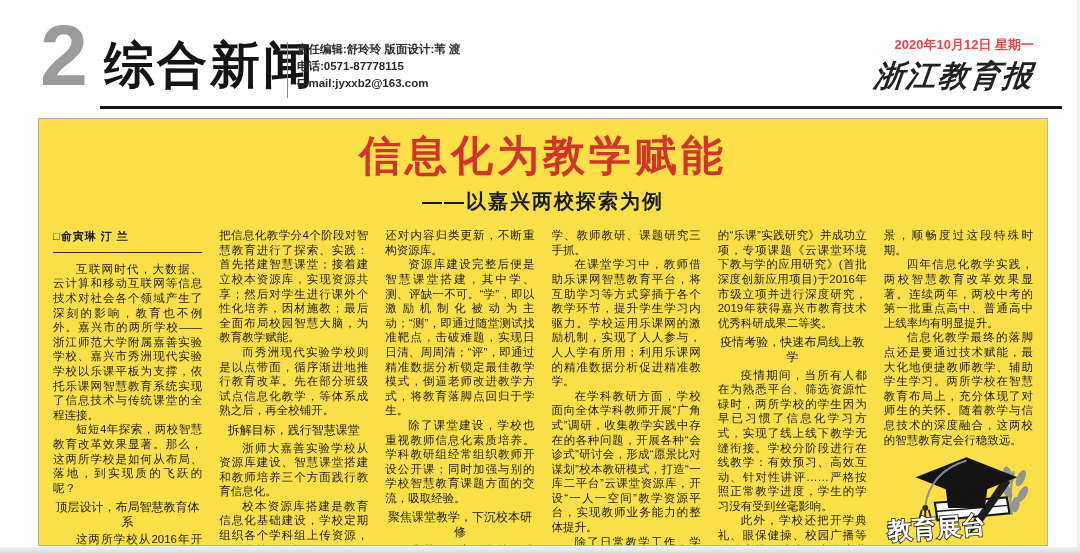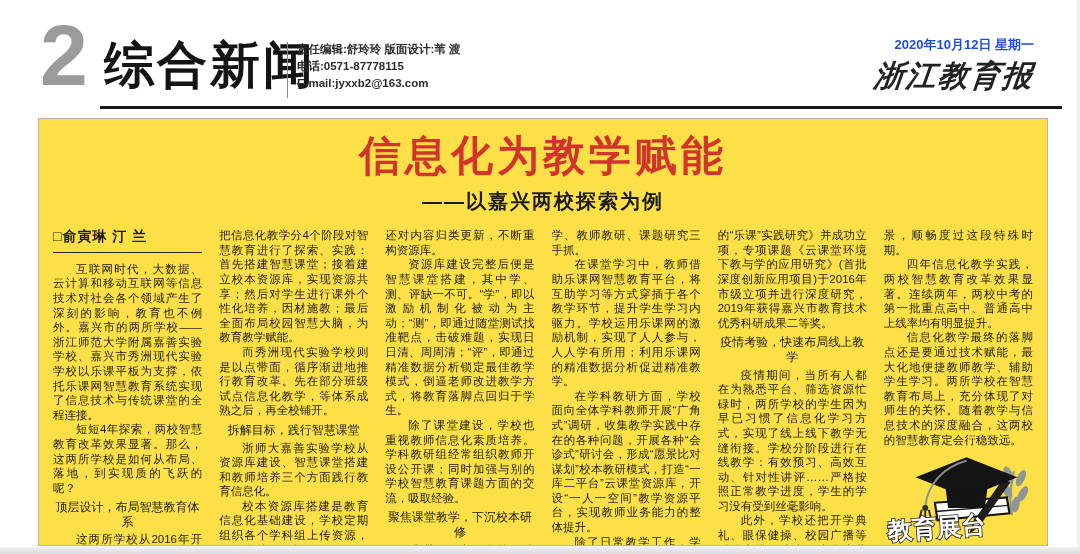--- a/index.html
+++ b/index.html
@@ -4,38 +4,38 @@
 <style>
   * { margin:0; padding:0; box-sizing:border-box; }
   html,body { width:1080px; height:554px; background:#ffffff; overflow:hidden; }
   body { position:relative; font-family:"Liberation Sans","DejaVu Sans",sans-serif; color:#1c1c1c; }
 
   
   .page-num { position:absolute; left:40px; top:12px; font-size:86px; font-weight:bold; color:#9b9b9b; line-height:1; }
   .section-title { position:absolute; left:104px; top:32px; font-size:50px; font-weight:bold; color:#141414; letter-spacing:3px; }
   .hdr-divider { position:absolute; left:287px; top:42px; width:1px; height:56px; background:#8a8a8a; }
   .hdr-info { position:absolute; left:297px; top:41px; font-size:11.5px; font-weight:bold; color:#2a2a2a; line-height:17px; }
-  .hdr-date { position:absolute; right:46px; top:36px; font-size:13px; font-weight:bold; color:#1d4ed8; text-align:right; }
+  .hdr-date { position:absolute; right:46px; top:36px; font-size:13px; font-weight:bold; color:#ef4444; text-align:right; }
   .masthead { position:absolute; right:46px; top:56px; font-size:30px; font-weight:bold; font-style:italic; color:#222;
               font-family:"Liberation Serif","DejaVu Serif",serif; letter-spacing:2px; transform:skewX(-6deg); }
   .hdr-rule { position:absolute; left:100px; right:18px; top:106px; height:3px; background:#161616; }
 
   
   .article-box { position:absolute; left:38px; top:118px; width:1010px; height:428px;
                  border:1px solid #b3b3b3; background:#fde047; padding:14px 14px 0 14px; overflow:hidden; }
   .art-title { text-align:center; font-size:42px; font-weight:bold; letter-spacing:4px; line-height:1.1; }
   .art-subtitle { text-align:center; font-size:20px; font-weight:bold; color:#1a1a1a; margin-top:9px; letter-spacing:2px; }
 
   
   .cols { display:flex; gap:17px; margin-top:13px; height:318px; overflow:hidden; }
   .col { flex:1 1 0; font-size:11.5px; line-height:14.6px; text-align:justify; text-justify:inter-ideograph; overflow:hidden; display:flex; flex-direction:column; }
   .p  { text-indent:2em; }
   .pc { text-indent:0; }
   .sec-h { font-weight:normal; text-align:center; margin:5px 0 3px 0; font-size:12px; }
-  .byline { font-size:14px; font-weight:bold; border-bottom:1.5px solid #2b2b2b; padding:1px 0 8px 0; margin-bottom:9px; letter-spacing:1px; }
+  .byline { font-size:11px; font-weight:bold; border-bottom:1.5px solid #2b2b2b; padding:1px 0 8px 0; margin-bottom:9px; letter-spacing:1px; }
 
   .badge-wrap { margin-top:4px; display:flex; justify-content:flex-end; }
 
   
   .page-edge-bottom { position:absolute; left:0; right:0; bottom:0; height:7px;
                       background:linear-gradient(#f2f2f2,#d9d9d9); }
   .page-edge-right { position:absolute; right:0; top:0; bottom:0; width:3px; background:#f0f0f0; }
 </style>
 </head>
 <body>

